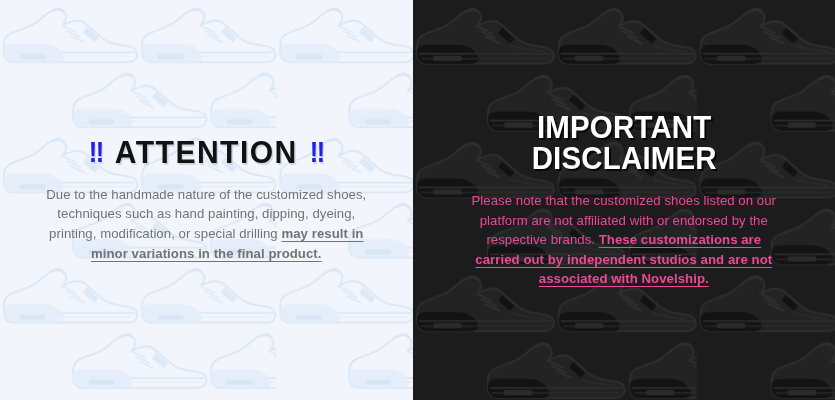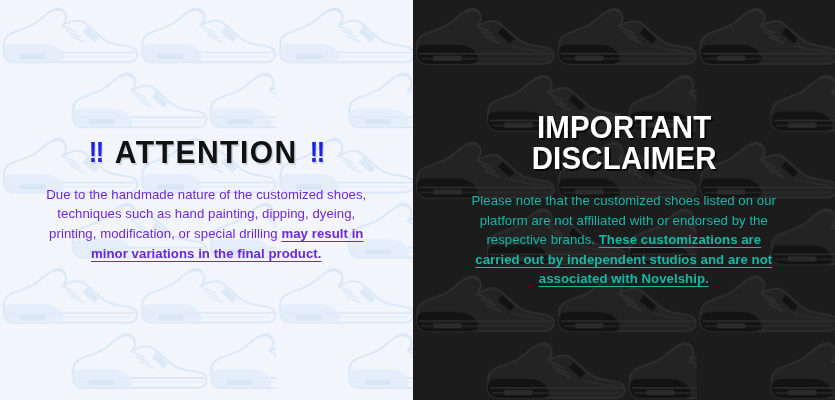--- a/index.html
+++ b/index.html
@@ -67,21 +67,21 @@
     font-weight:700;
     letter-spacing:-1px;
     transform:scaleX(0.88);
     text-shadow:1.5px 1.5px 0 rgba(200,208,220,0.7);
   }
   .attn-word { display:inline-block; }
 
   .body-light {
     font-size:13.2px;
     line-height:1.48;
-    color:#6d28d9;
+    color:#737373;
     font-weight:400;
     letter-spacing:0.05px;
     max-width:330px;
     margin:0 auto;
   }
   .body-light .emph {
     font-weight:700;
     text-decoration:underline;
     text-underline-offset:2.5px;
     text-decoration-thickness:1.3px;
@@ -97,21 +97,21 @@
     letter-spacing:0.2px;
     transform:scaleX(0.95);
     margin-bottom:16px;
     text-shadow:2px 2px 0 rgba(0,0,0,0.75);
   }
   .disc-heading .hl { display:block; }
 
   .body-dark {
     font-size:13.2px;
     line-height:1.47;
-    color:#14b8a6;
+    color:#ec4899;
     font-weight:500;
     letter-spacing:0.05px;
     max-width:320px;
     margin:0 auto;
   }
   .body-dark .emph {
     font-weight:700;
     text-decoration:underline;
     text-underline-offset:2.5px;
     text-decoration-thickness:1.4px;

